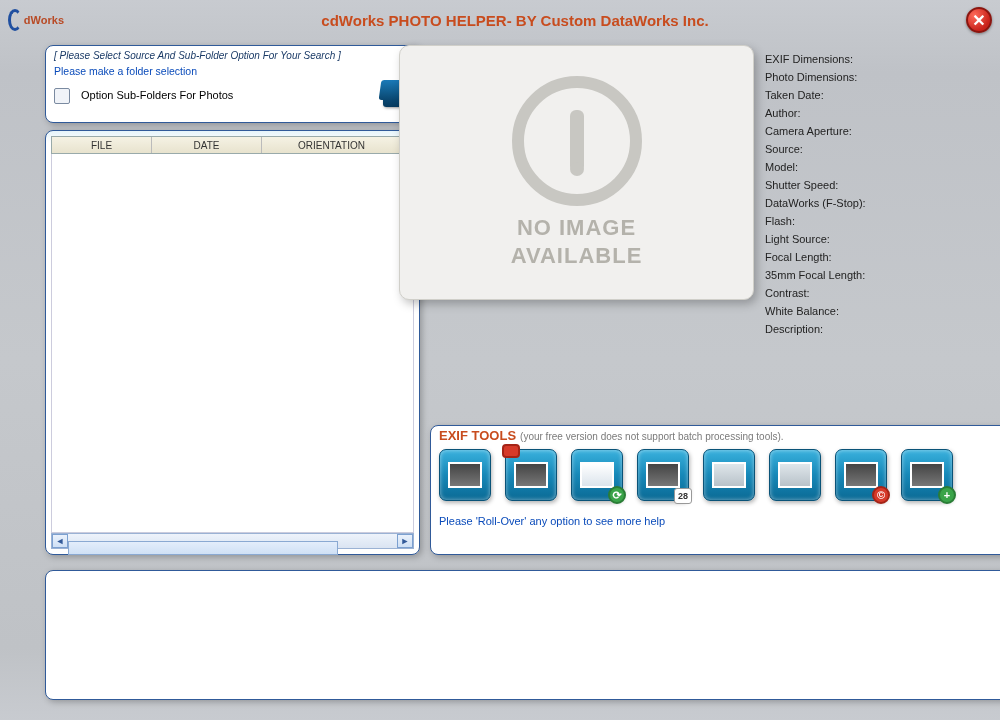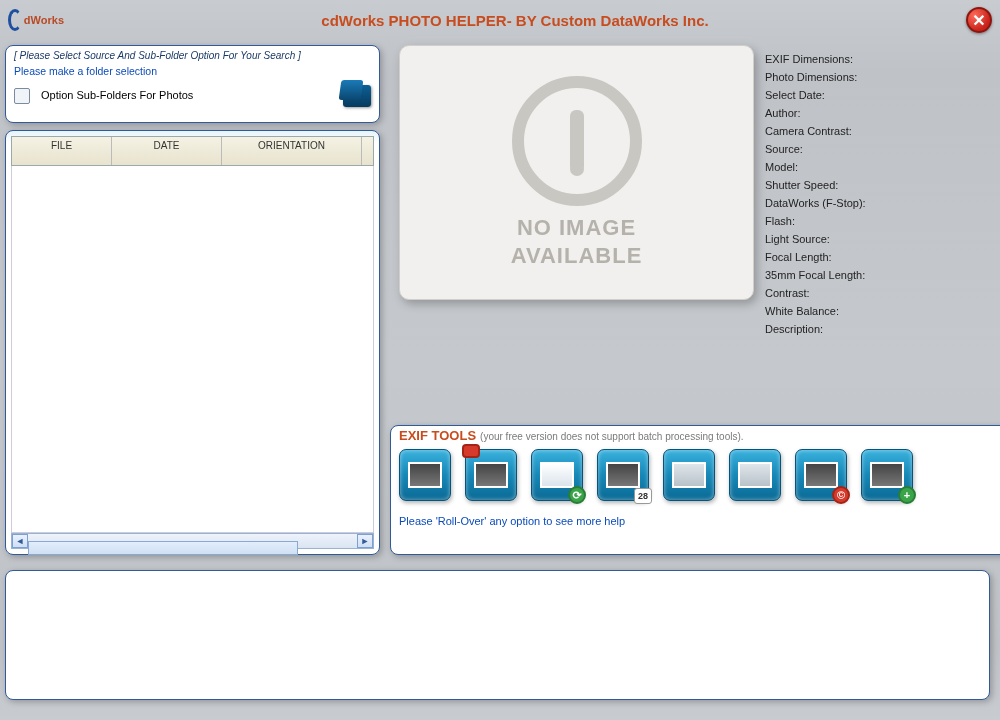--- a/index.html
+++ b/index.html
@@ -50,20 +50,21 @@
   cursor: pointer;
   box-shadow: 0 1px 3px rgba(0,0,0,0.4);
 }
 
 
 .panel {
   background: #fff;
   border: 1px solid #305a99;
   border-radius: 8px;
   box-shadow: 2px 2px 6px rgba(0,0,0,0.25);
+  margin-left: 40px;
 }
 
 .search-panel {
   position: absolute; left: 5px; top: 45px;
   width: 375px; height: 78px;
   padding: 4px 8px;
 }
 .search-panel .hint1 {
   color: #1a3a66; font-style: italic; font-size: 10px;
 }
@@ -101,21 +102,21 @@
 
 .list-panel {
   position: absolute; left: 5px; top: 130px;
   width: 375px; height: 425px;
   padding: 5px;
   display: flex; flex-direction: column;
   background: linear-gradient(#e6f4fa 0%, #fff 12px);
 }
 .list-header {
   display:flex; border:1px solid #9aa; background:linear-gradient(#f5f2e4,#e8e3ce);
-  height: 30px;
+  height: 18px;
   font-size: 10px; color:#333;
 }
 .list-header div { border-right:1px solid #bbb; text-align:center; line-height:18px; }
 .lh-file { width: 100px; }
 .lh-date { width: 110px; }
 .lh-orient { width: 140px; }
 .list-body { flex:1; background:#fff; border:1px solid #ccd; border-top:none; }
 .hscroll {
   height: 16px; display:flex; align-items:center;
   background: linear-gradient(#eef3fb,#dae4f2);
@@ -251,23 +252,23 @@
   </div>
   <div class="noimg-txt">
     <div>NO IMAGE</div>
     <div>AVAILABLE</div>
   </div>
 </div>
 
 <div class="exif-list">
   <div>EXIF Dimensions:</div>
   <div>Photo Dimensions:</div>
-  <div>Select Date:</div>
+  <div>Taken Date:</div>
   <div>Author:</div>
-  <div>Camera Contrast:</div>
+  <div>Camera Aperture:</div>
   <div>Source:</div>
   <div>Model:</div>
   <div>Shutter Speed:</div>
   <div>DataWorks (F-Stop):</div>
   <div>Flash:</div>
   <div>Light Source:</div>
   <div>Focal Length:</div>
   <div>35mm Focal Length:</div>
   <div>Contrast:</div>
   <div>White Balance:</div>

